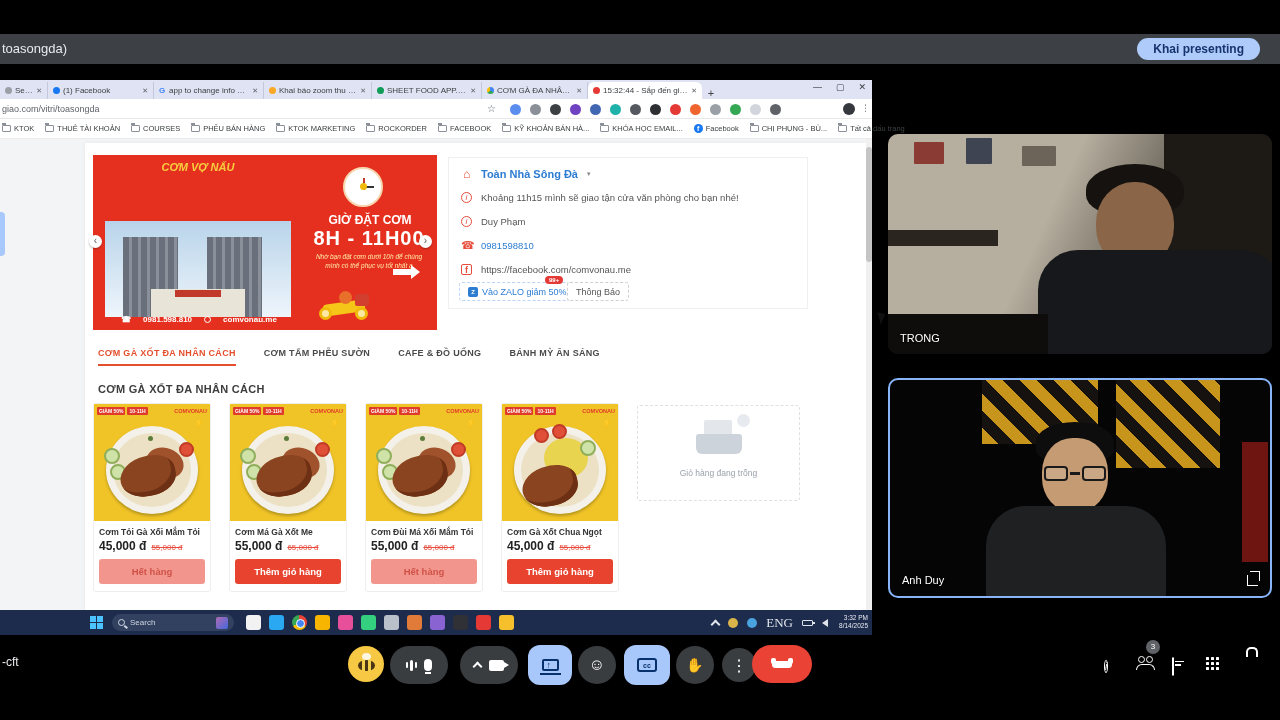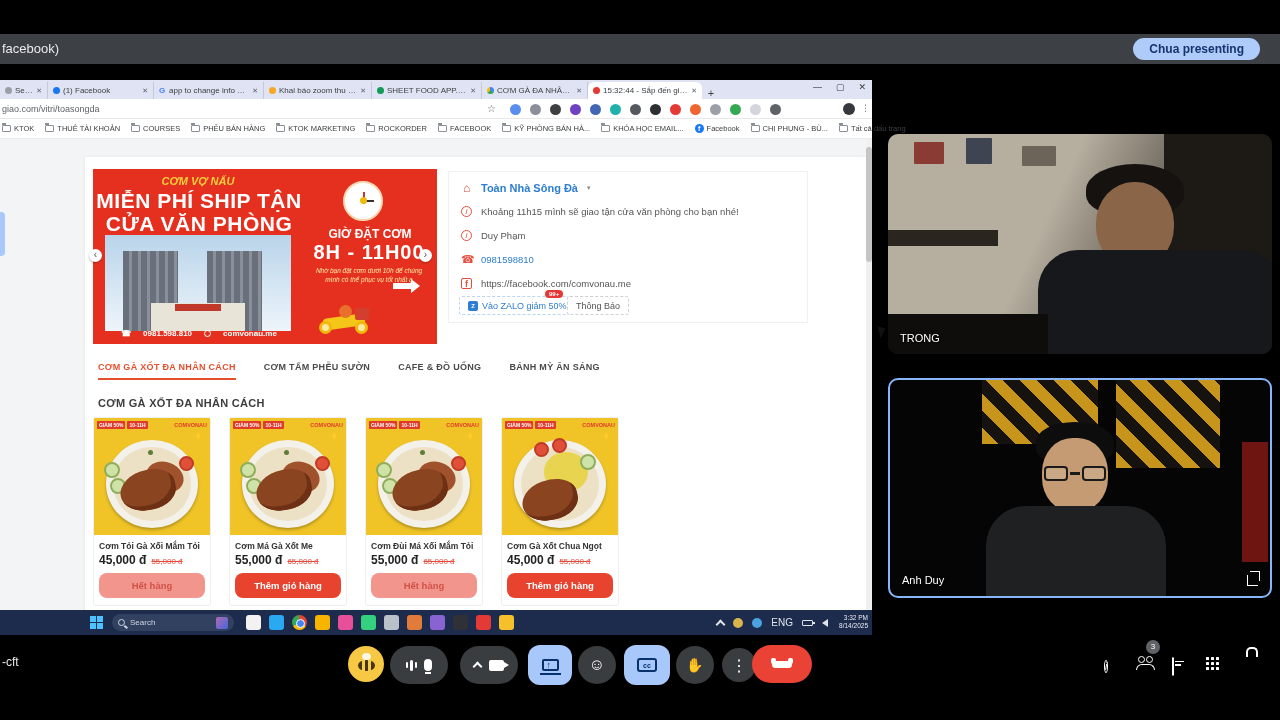--- a/index.html
+++ b/index.html
@@ -36,21 +36,21 @@
   #bmrow { left:0; top:39px; width:872px; height:20px; background:#fff; display:flex; align-items:center;
     gap:11px; padding:0 2px; border-bottom:1px solid #ececec; }
   .bmitem { display:flex; align-items:center; gap:3px; font-size:7.5px; color:#3c4043; white-space:nowrap; }
   .bmfolder { width:9px; height:7px; border:1px solid #8a8f98; border-radius:1px; position:relative; flex:none; }
   .bmfolder::before { content:""; position:absolute; left:-1px; top:-3px; width:4px; height:2px; background:#8a8f98; }
   .bmfb { width:9px; height:9px; border-radius:50%; background:#1877f2; color:#fff; font-size:7px;
     font-weight:bold; text-align:center; line-height:9px; flex:none; }
   .bmlast { margin-left:auto; padding-right:10px; }
 
   
-  #pagecard { left:85px; top:77px; width:781px; height:467px; background:#fff; box-shadow:0 0 4px rgba(0,0,0,.06);padding-left:32px; }
+  #pagecard { left:85px; top:63px; width:781px; height:467px; background:#fff; box-shadow:0 0 4px rgba(0,0,0,.06);padding-left:32px; }
   #leftsliver { left:0; top:132px; width:5px; height:44px; background:#a8c7fa; border-radius:0 4px 4px 0; }
 
   
   #banner { left:8px; top:12px; width:344px; height:175px; background:#e6301f; overflow:hidden; }
   #bscript { left:0; top:6px; width:210px; text-align:center; color:#f7cf3e; font-size:11px;
     font-style:italic; font-weight:bold; }
   #btitle { left:0; top:20px; width:212px; text-align:center; color:#fff; font-weight:bold;
     font-size:21px; line-height:23px; letter-spacing:.5px; }
   #bphoto { left:12px; top:66px; width:186px; height:96px; background:linear-gradient(#b9d4ea,#eef5fb); overflow:hidden; }
   .tower { position:absolute; bottom:0; width:55px; height:80px;
@@ -126,21 +126,21 @@
     border-radius:50%; transform:rotate(20deg); }
   .cuke { position:absolute; width:16px; height:16px; background:#cfe3a8; border:2px solid #8fae5a; border-radius:50%; }
   .tomato { position:absolute; width:15px; height:15px; background:#e05038; border:2px solid #c13a26; border-radius:50%; }
   .ricedome { position:absolute; left:30px; top:12px; width:44px; height:40px; background:#e9d44f; border-radius:50%; }
   .garn { position:absolute; width:5px; height:5px; background:#5c7d3a; border-radius:50%; }
   .pname { padding:6px 5px 2px; font-size:8.5px; font-weight:bold; color:#333; white-space:nowrap;
     overflow:hidden; text-overflow:ellipsis; }
   .prow { padding:0 5px; display:flex; align-items:baseline; gap:5px; }
   .pprice { font-size:12px; font-weight:bold; color:#222; }
   .pold { font-size:8px; color:#e74c3c; text-decoration:line-through; }
-  .pbtn { margin:6px 5px 7px; height:25px; width:106px; background:#e8432e; border:none; border-radius:8px;
+  .pbtn { margin:6px 5px 7px; height:25px; width:106px; background:#e8432e; border:none; border-radius:3px;
     color:#fff; font-size:9.5px; font-weight:bold; }
   .pbtn.off { background:#f2958d; color:#cf5348; }
 
   
   #cartpanel { left:552px; top:262px; width:163px; height:96px; background:#fff; border:1px dashed #e0e0e0; border-radius:3px; }
   #cartico { position:absolute; left:58px; top:14px; width:46px; height:40px; }
   #cartico .box { position:absolute; left:8px; top:0; width:28px; height:16px; background:#e3e7ec; border-radius:2px; }
   #cartico .basket { position:absolute; left:0; top:14px; width:46px; height:20px; background:#cdd3da;
     border-radius:3px 3px 6px 6px; }
   #cartico .spark { position:absolute; right:-8px; top:-6px; width:13px; height:13px; background:#e7eaee; border-radius:50%; }
@@ -161,21 +161,21 @@
   #searchglass::after { content:""; position:absolute; left:5px; top:6px; width:4px; height:1.5px;
     background:#cfd6e4; transform:rotate(40deg); }
   #searchtext { color:#cfd6e4; font-size:8px; flex:1; }
   #searchart { width:12px; height:12px; border-radius:2px; background:linear-gradient(135deg,#b06ab3,#4568dc); flex:none; }
   #taskicons { position:absolute; left:246px; top:5px; display:flex; gap:8px; }
   .tic { width:15px; height:15px; border-radius:3px; }
   .tic.chrome { border-radius:50%; background:conic-gradient(#ea4335 0 120deg,#fbbc04 0 240deg,#34a853 0 360deg); position:relative; }
   .tic.chrome::after { content:""; position:absolute; left:4px; top:4px; width:7px; height:7px;
     background:#4285f4; border:1.5px solid #fff; border-radius:50%; }
   #tray { position:absolute; right:44px; top:0; height:25px; display:flex; align-items:center; gap:9px; }
-  .trayglyph { color:#dfe3ea; font-size:10px; }
+  .trayglyph { color:#dfe3ea; font-size:13px;font-family:Liberation Serif, serif; }
   #battico { width:11px; height:6px; border:1px solid #dfe3ea; border-radius:1px; position:relative; }
   #battico::after { content:""; position:absolute; right:-3px; top:1px; width:2px; height:2px; background:#dfe3ea; }
   #spkico { width:0; height:0; border-top:4px solid transparent; border-bottom:4px solid transparent;
     border-right:6px solid #dfe3ea; }
   #clockblk { position:absolute; right:4px; top:4px; text-align:right; color:#e8eaf1; font-size:6.5px; line-height:8px; }
 
   
   .tile { position:absolute; left:888px; width:384px; height:220px; border-radius:10px; overflow:hidden; background:#111; }
   #tile1 { top:134px; background:#1d1a16; }
   #t1wall { position:absolute; left:0; top:0; width:72%; height:82%;
@@ -249,22 +249,22 @@
   .gridico { width:13px; height:13px; display:grid; grid-template-columns:repeat(3,3px); grid-gap:2px; }
   .gridico i { width:3px; height:3px; background:#fff; border-radius:.5px; }
   .lockico { width:12px; height:9px; background:#fff; border-radius:2px; position:relative; margin-top:6px; }
   .lockico::before { content:""; position:absolute; left:2px; top:-6px; width:8px; height:8px;
     border:2px solid #fff; border-bottom:none; border-radius:5px 5px 0 0; }
 </style>
 </head>
 <body>
 
 <div id="presentbar" class="abs">
-  <span id="presentlabel" class="abs">facebook)</span>
-  <button id="stopbtn" class="abs">Chua presenting</button>
+  <span id="presentlabel" class="abs">toasongda)</span>
+  <button id="stopbtn" class="abs">Khai presenting</button>
 </div>
 
 <div id="screen" class="abs">
   <div id="tabstrip" class="abs">
     <div class="tab" style="width: 48px;">
         <span class="fav" style="background: rgb(154, 160, 166);"></span>
         <span class="ttitle">Search</span>
         <span class="tclose">✕</span>
       </div>
       <div class="tab" style="width: 106px;">
@@ -350,21 +350,21 @@
       <span class="bmitem">
         <span class="bmfolder"></span>
         <span>ROCKORDER</span>
       </span>
       <span class="bmitem">
         <span class="bmfolder"></span>
         <span>FACEBOOK</span>
       </span>
       <span class="bmitem">
         <span class="bmfolder"></span>
-        <span>KỸ PHÒNG BÁN HÀ...</span>
+        <span>KỸ KHOẢN BÁN HÀ...</span>
       </span>
       <span class="bmitem">
         <span class="bmfolder"></span>
         <span>KHÓA HỌC EMAIL...</span>
       </span>
       <span class="bmitem">
         <span class="bmfb">f</span>
         <span>Facebook</span>
       </span>
       <span class="bmitem">
@@ -374,24 +374,20 @@
       <span class="bmitem bmlast">
         <span class="bmfolder"></span>
         <span>Tất cả dấu trang</span>
       </span>
     </div>
 
   <div id="pagecard" class="abs">
 
     <div id="banner" class="abs">
       <div id="bscript" class="abs">CƠM VỢ NẤU</div>
-      <div id="btitle" class="abs">
-        <div>MIỄN PHÍ SHIP TẬN</div>
-          <div>CỬA VĂN PHÒNG</div>
-      </div>
       <div id="bphoto" class="abs">
         <div class="tower" style="left:18px"></div>
         <div class="tower" style="left:102px"></div>
         <div id="bldg"></div>
         <div id="bldgsign"></div>
       </div>
       <div id="bcontact" class="abs">
         <span>☎</span>
         <span>0981.598.810</span>
         <span class="wcirc"></span>
@@ -455,20 +451,28 @@
     </div>
 
     <div id="cattabs" class="abs">
         <span class="cattab active">CƠM GÀ XỐT ĐA NHÂN CÁCH</span>
         <span class="cattab">CƠM TẤM PHỄU SƯỜN</span>
         <span class="cattab">CAFE &amp; ĐỒ UỐNG</span>
         <span class="cattab">BÁNH MỲ ĂN SÁNG</span>
       </div>
     <div id="secttitle" class="abs">CƠM GÀ XỐT ĐA NHÂN CÁCH</div>
 
+    <div id="cartpanel" class="abs">
+      <div id="cartico">
+        <span class="box"></span>
+          <span class="basket"></span>
+          <span class="spark"></span>
+      </div>
+      <div id="carttext">Giỏ hàng đang trống</div>
+    </div>
   <div class="pcard" style="left: 8px;"><div class="pimg">
           <span class="pbadges">
             <span class="chip">GIẢM 50%</span>
             <span class="chip">10-11H</span>
           </span>
           <span class="pbrand">COMVONAU</span>
           <span class="pbolt">⚡</span>
           <div class="plate">
             <span class="inner"></span>
             <span class="cuke" style="left: -2px; top: 22px;"></span>

